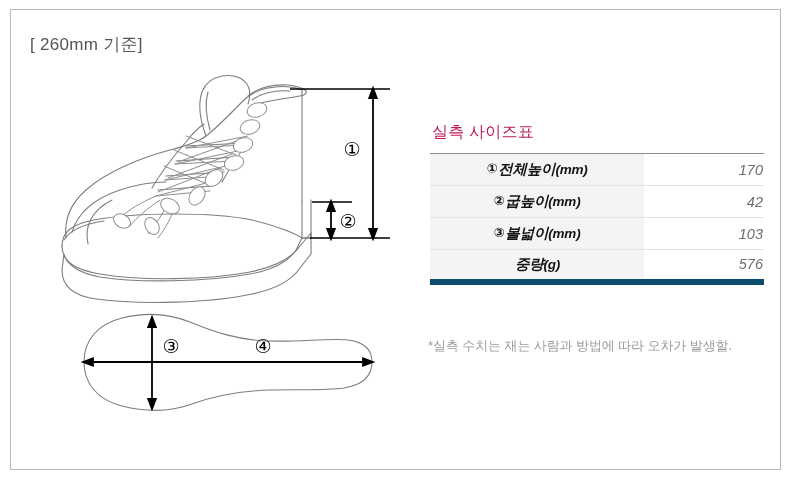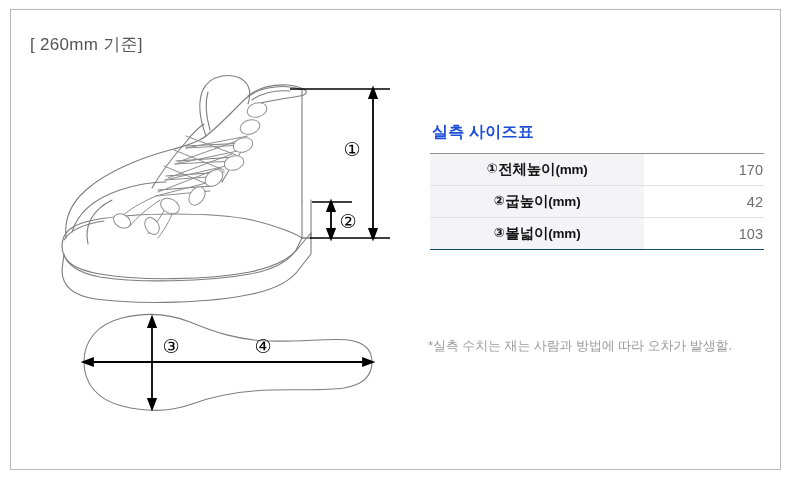--- a/index.html
+++ b/index.html
@@ -58,32 +58,33 @@
   
   #table-block {
     position: absolute;
     left: 430px;
     top: 122px;
     width: 310px;
   }
 
   #table-title {
     font-size: 16px;
-    font-weight: bold;
-    color: #1d4ed8;
+    font-weight: normal;
+    color: #be185d;
     letter-spacing: 0.2px;
     margin: 0 0 10px 2px;
   }
 
   table.size-table {
     border-collapse: collapse;
     width: 307px;
     border-top: 1px solid #8d8d8d;
-    border-bottom: 1px solid #0c4a6e;
+    border-bottom: 6px solid #0c4a6e;
     table-layout: fixed;
+    font-style: italic;
   }
   table.size-table tr { height: 32px; }
   table.size-table tr + tr td { border-top: 1px solid #e2e2e2; }
 
   td.lbl {
     width: 202px;
     background: #f4f4f6;
     text-align: center;
     font-size: 14.5px;
     font-weight: bold;
@@ -276,20 +277,24 @@
           <td class="val">170</td>
         </tr>
         <tr>
           <td class="lbl"><span class="circnum">②</span><span>굽높이</span><span class="unit">(mm)</span></td>
           <td class="val">42</td>
         </tr>
         <tr>
           <td class="lbl"><span class="circnum">③</span><span>볼넓이</span><span class="unit">(mm)</span></td>
           <td class="val">103</td>
         </tr>
+        <tr>
+          <td class="lbl"><span class="circnum"></span><span>중량</span><span class="unit">(g)</span></td>
+          <td class="val">576</td>
+        </tr>
       </tbody>
     </table>
   </div>
 
   <div id="notes">
     <div class="note">
       <span>*실측 수치는 재는 사람과 방법에 따라 오차가 발생할.</span>
     </div>
   </div>
 

